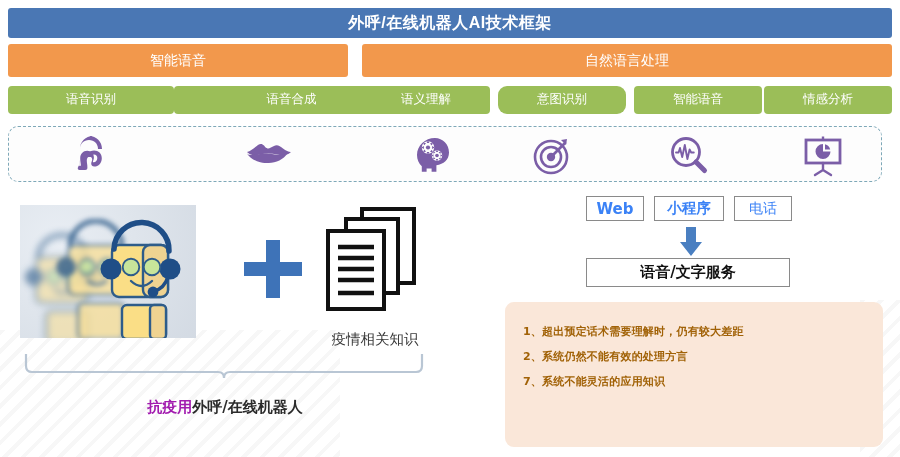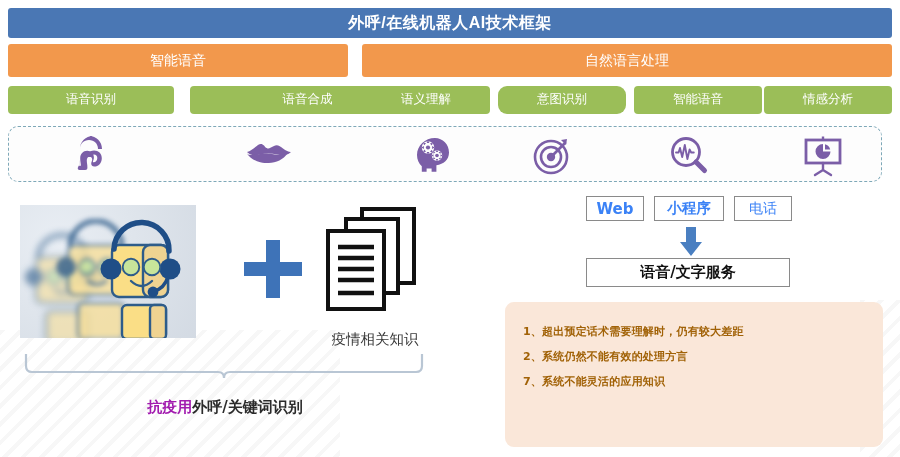--- a/index.html
+++ b/index.html
@@ -52,21 +52,21 @@
   .bar-l2.a { left: 8px; width: 340px; }
   .bar-l2.b { left: 362px; width: 530px; }
 
   .bar-l3 {
     top: 86px; height: 28px;
     background: #9BBE58;
     font-size: 12.5px;
     border-radius: 4px;
   }
   .l3-1 { left: 8px;   width: 166px; }
-  .l3-2 { left: 190px; width: 201px; padding-left: 34px; }
+  .l3-2 { left: 174px; width: 201px; padding-left: 34px; }
   .l3-3 { left: 362px; width: 128px; }
   .l3-4 { left: 498px; width: 128px; border-radius: 9px; }
   .l3-5 { left: 634px; width: 128px; }
   .l3-6 { left: 764px; width: 128px; }
 
   
   .icon-strip {
     position: absolute; left: 8px; top: 126px; width: 874px; height: 56px;
     border: 1.5px dashed #7EA8B8;
     border-radius: 10px;
@@ -309,21 +309,21 @@
     </svg>
   </div>
   <div class="docs-caption">疫情相关知识</div>
 
   <div class="brace">
     <svg width="400" height="28" viewBox="0 0 400 28" preserveAspectRatio="none">
       <path d="M2 2v12q0 6 6 6h186q6 0 6 6 0-6 6-6h186q6 0 6-6V2" fill="none" stroke="#B9C6D4" stroke-width="2.2"></path>
     </svg>
   </div>
   <div class="brace-caption">
-    <span class="red">抗疫用</span><span class="dark">外呼/关键词识别</span>
+    <span class="red">抗疫用</span><span class="dark">外呼/在线机器人</span>
   </div>
 
   <div class="chan web">Web</div>
   <div class="chan mini">小程序</div>
   <div class="chan phone">电话</div>
 
   <div class="arrow-down">
     <svg width="30" height="30" viewBox="0 0 30 30">
       <path d="M10 0h10v15h6L15 29 4 15h6z" fill="#4A7FC1"></path>
     </svg>

